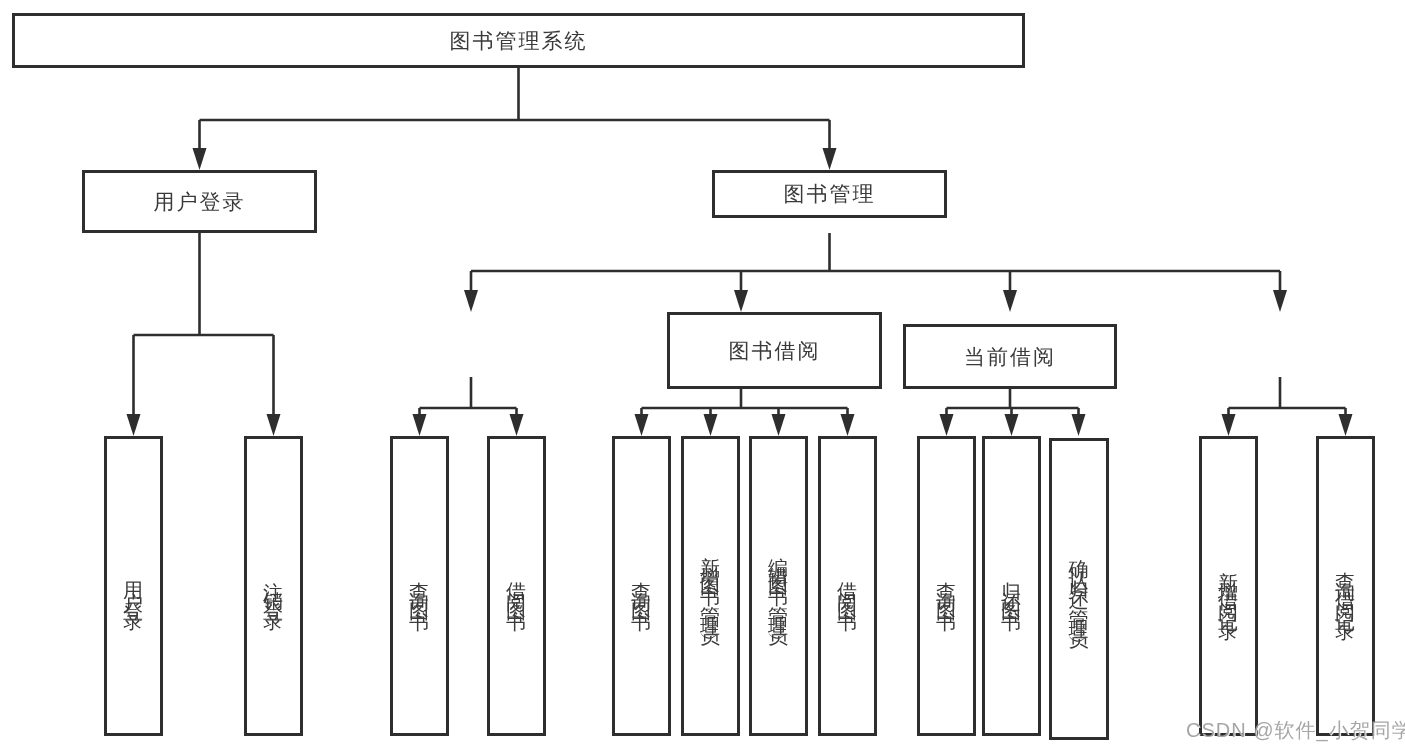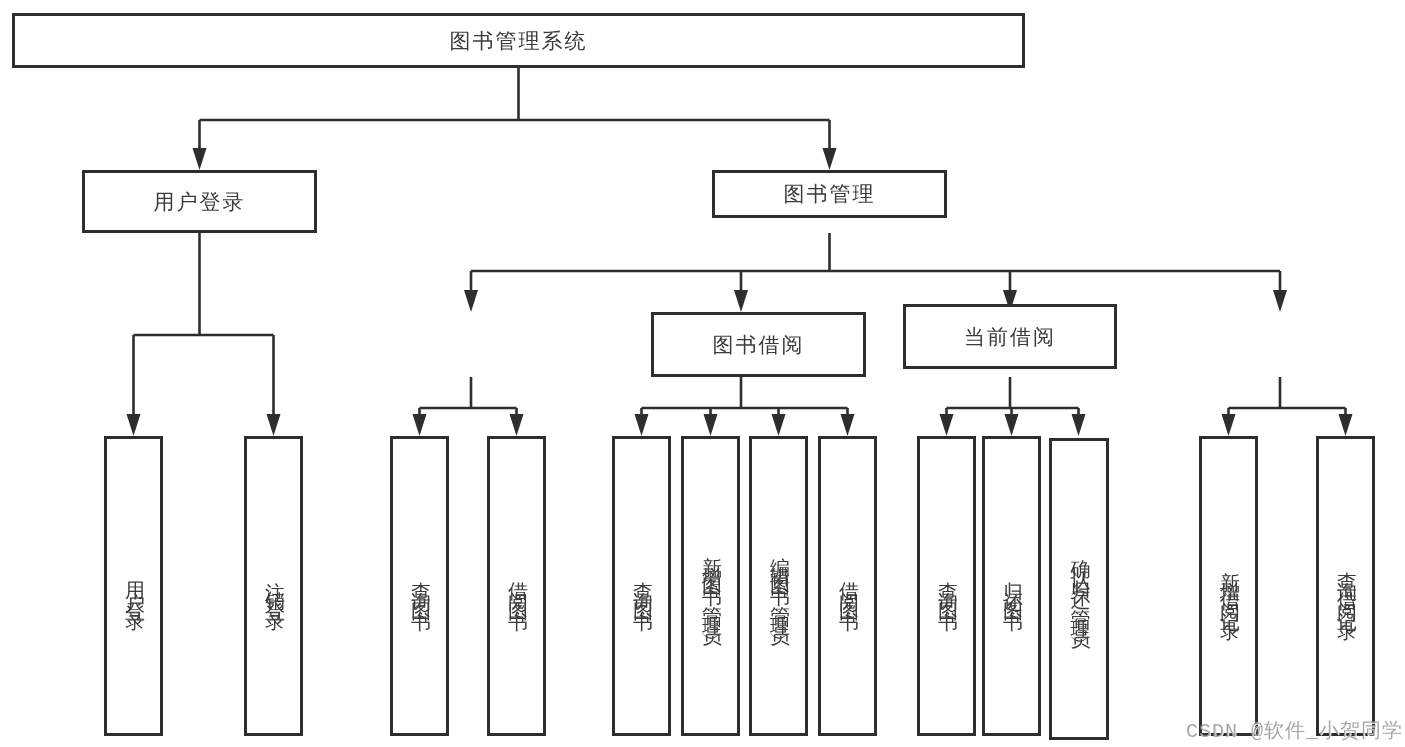--- a/index.html
+++ b/index.html
@@ -1,20 +1,20 @@
 <!DOCTYPE html>
 <html><head>
 <meta charset="utf-8">
 <style>
   html,body{margin:0;padding:0;background:#ffffff;}
   .stage{
     position:relative;
     width:1405px;height:747px;
     background:#ffffff;
-    font-family:Liberation Mono, monospace;
+    font-family:Liberation Sans, sans-serif;
     overflow:hidden;
   }
   .connectors{
     position:absolute;left:0;top:0;width:1405px;height:747px;
     z-index:1;
   }
   .node{
     position:absolute;
     box-sizing:border-box;
     border:3px solid #2e2e2e;
@@ -92,22 +92,22 @@
       <polygon points="1221.5,414 1235.5,414 1228.5,436"></polygon>
       <polygon points="1338.5,414 1352.5,414 1345.5,436"></polygon>
     </g>
   </svg>
 
   <div class="node h-node" style="left:12px;top:13px;width:1013px;height:55px">图书管理系统</div>
 
   <div class="node h-node" style="left:82px;top:170px;width:235px;height:63px">用户登录</div>
   <div class="node h-node" style="left:712px;top:170px;width:235px;height:48px">图书管理</div>
 
-  <div class="node h-node" style="left:651px;top:312px;width:215px;height:65px">图书借阅</div>
-  <div class="node h-node" style="left:903px;top:304px;width:214px;height:65px">当前借阅</div>
+  <div class="node h-node" style="left:667px;top:312px;width:215px;height:77px">图书借阅</div>
+  <div class="node h-node" style="left:903px;top:324px;width:214px;height:65px">当前借阅</div>
 
   <div class="node v-node" style="left:104px;top:436px;width:59px;height:300px">用户登录</div>
   <div class="node v-node" style="left:244px;top:436px;width:59px;height:300px">注销登录</div>
 
   <div class="node v-node" style="left:390px;top:436px;width:59px;height:300px">查询图书</div>
   <div class="node v-node" style="left:487px;top:436px;width:59px;height:300px">借阅图书</div>
 
   <div class="node v-node" style="left:612px;top:436px;width:59px;height:300px">查询图书</div>
   <div class="node v-node" style="left:681px;top:436px;width:59px;height:300px">新增图书（管理员）</div>
   <div class="node v-node" style="left:749px;top:436px;width:59px;height:300px">编辑图书（管理员）</div>

